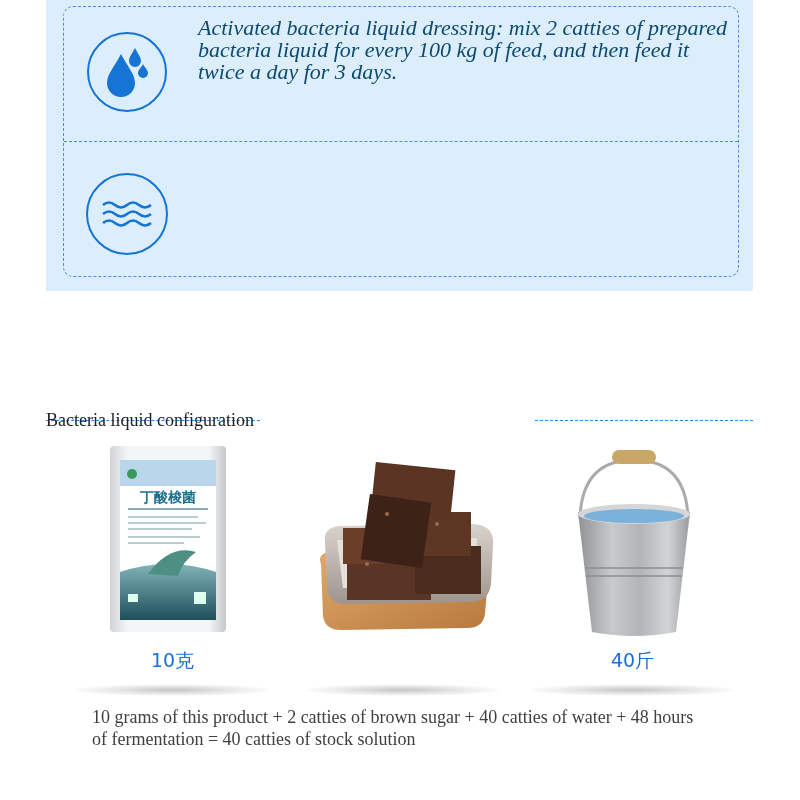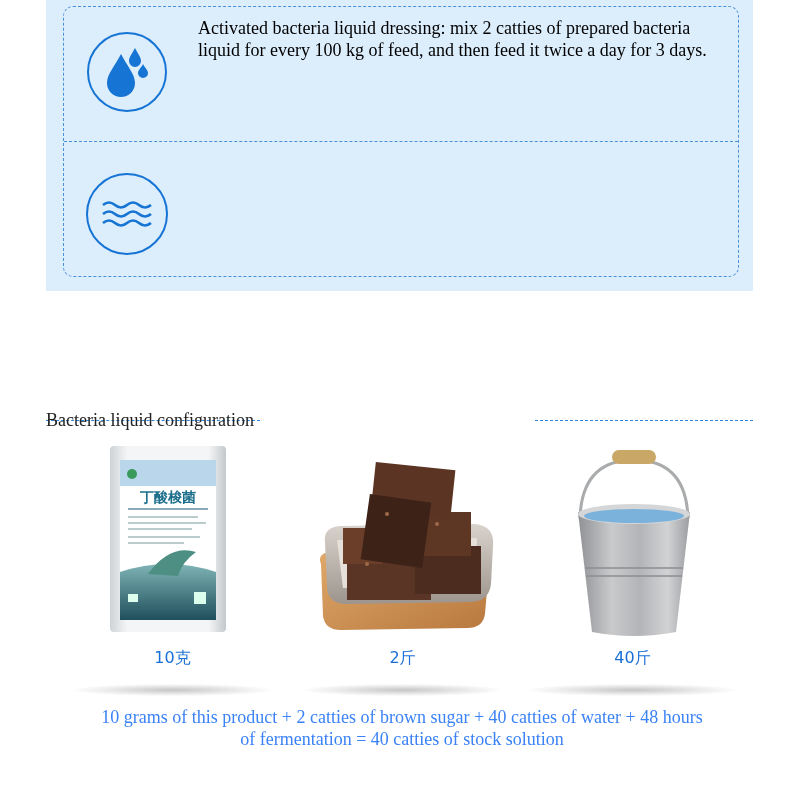--- a/index.html
+++ b/index.html
@@ -22,21 +22,21 @@
   .usage-item.i1 { top: 0; height: 134px; }
   .usage-item.i2 { top: 135px; height: 136px; }
   .icon-circle {
     position: absolute; width: 80px; height: 80px;
     border: 2px solid #1675d4; border-radius: 50%;
     display: flex; align-items: center; justify-content: center;
   }
   .i1 .icon-circle { left: 23px; top: 25px; }
   .i2 .icon-circle { left: 22px; top: 31px; width: 82px; height: 82px; }
   .usage-text {
-    position: absolute; font-size: 18px; line-height: 22px; color: #000000;
+    position: absolute; font-size: 22px; line-height: 22px; color: #0c4a6e; font-style: italic;
   }
   .i1 .usage-text { left: 134px; top: 10px; width: 530px; }
   .i2 .usage-text { left: 138px; top: 20px; width: 520px; }
 
   .section-header {
     position: absolute; left: 46px; top: 408px; width: 707px; height: 24px;
   }
   .hdr-line {
     position: absolute; top: 12px; border-top: 1px dashed #2a86e0;
   }
@@ -46,34 +46,34 @@
     position: absolute; left: 0; right: 0; top: 0; 
     font-size: 18px; line-height: 24px; color: #222;
   }
 
   .ingredient {
     position: absolute; top: 440px; height: 260px;
   }
   .ingredient .art { position: absolute; }
   .ingredient .label {
     position: absolute; left: 0; right: 0; top: 208px; text-align: center;
-    font-family: "DejaVu Sans", sans-serif; font-size: 16px; color: #1a6fd6;
+    font-family: "DejaVu Sans", sans-serif; font-size: 19px; color: #1a6fd6;
   }
   .ingredient .shadow {
     position: absolute; top: 244px; left: 0; right: 0; height: 12px;
     border-radius: 50%;
     background: radial-gradient(ellipse at center, rgba(150,150,150,0.55) 0%, rgba(200,200,200,0.25) 55%, rgba(255,255,255,0) 75%);
   }
   .ing1 { left: 75px; width: 195px; }
   .ing2 { left: 305px; width: 195px; }
   .ing3 { left: 530px; width: 205px; }
 
   .formula {
     position: absolute; left: 92px; top: 706px; width: 620px;
-    font-size: 18px; line-height: 22px; color: #3b82f6; text-align: center;
+    font-size: 18px; line-height: 22px; color: #404040;
   }
 </style>
 </head>
 <body>
 
 <div class="usage-panel">
   <div class="usage-box">
     <div class="usage-item i1">
       <div class="icon-circle">
         <svg width="60" height="60" viewBox="0 0 60 60">
@@ -159,21 +159,20 @@
       <rect x="108" y="92" width="66" height="48" fill="#4d2c20"></rect>
       <rect x="36" y="74" width="40" height="36" fill="#6b3e2a"></rect>
       <rect x="106" y="58" width="58" height="44" fill="#5e3624"></rect>
       <rect x="66" y="12" width="80" height="50" transform="rotate(6 106 37)" fill="#5b3423"></rect>
       <rect x="58" y="44" width="62" height="66" transform="rotate(8 89 77)" fill="#3d2218"></rect>
       <circle cx="80" cy="60" r="2" fill="#a06a4a"></circle>
       <circle cx="130" cy="70" r="2" fill="#a06a4a"></circle>
       <circle cx="60" cy="110" r="2" fill="#a06a4a"></circle>
     </svg>
   </div>
-  <div class="label">2斤</div>
   <div class="shadow"></div>
 </div>
 
 <div class="ingredient ing3">
   <div class="art" style="left:42px; top:6px;">
     <svg width="124" height="200" viewBox="0 0 124 200">
       <defs>
         <linearGradient id="bucketg" x1="0" x2="1" y1="0" y2="0">
           <stop offset="0" stop-color="#8f9194"></stop>
           <stop offset="0.3" stop-color="#c9cacc"></stop>

